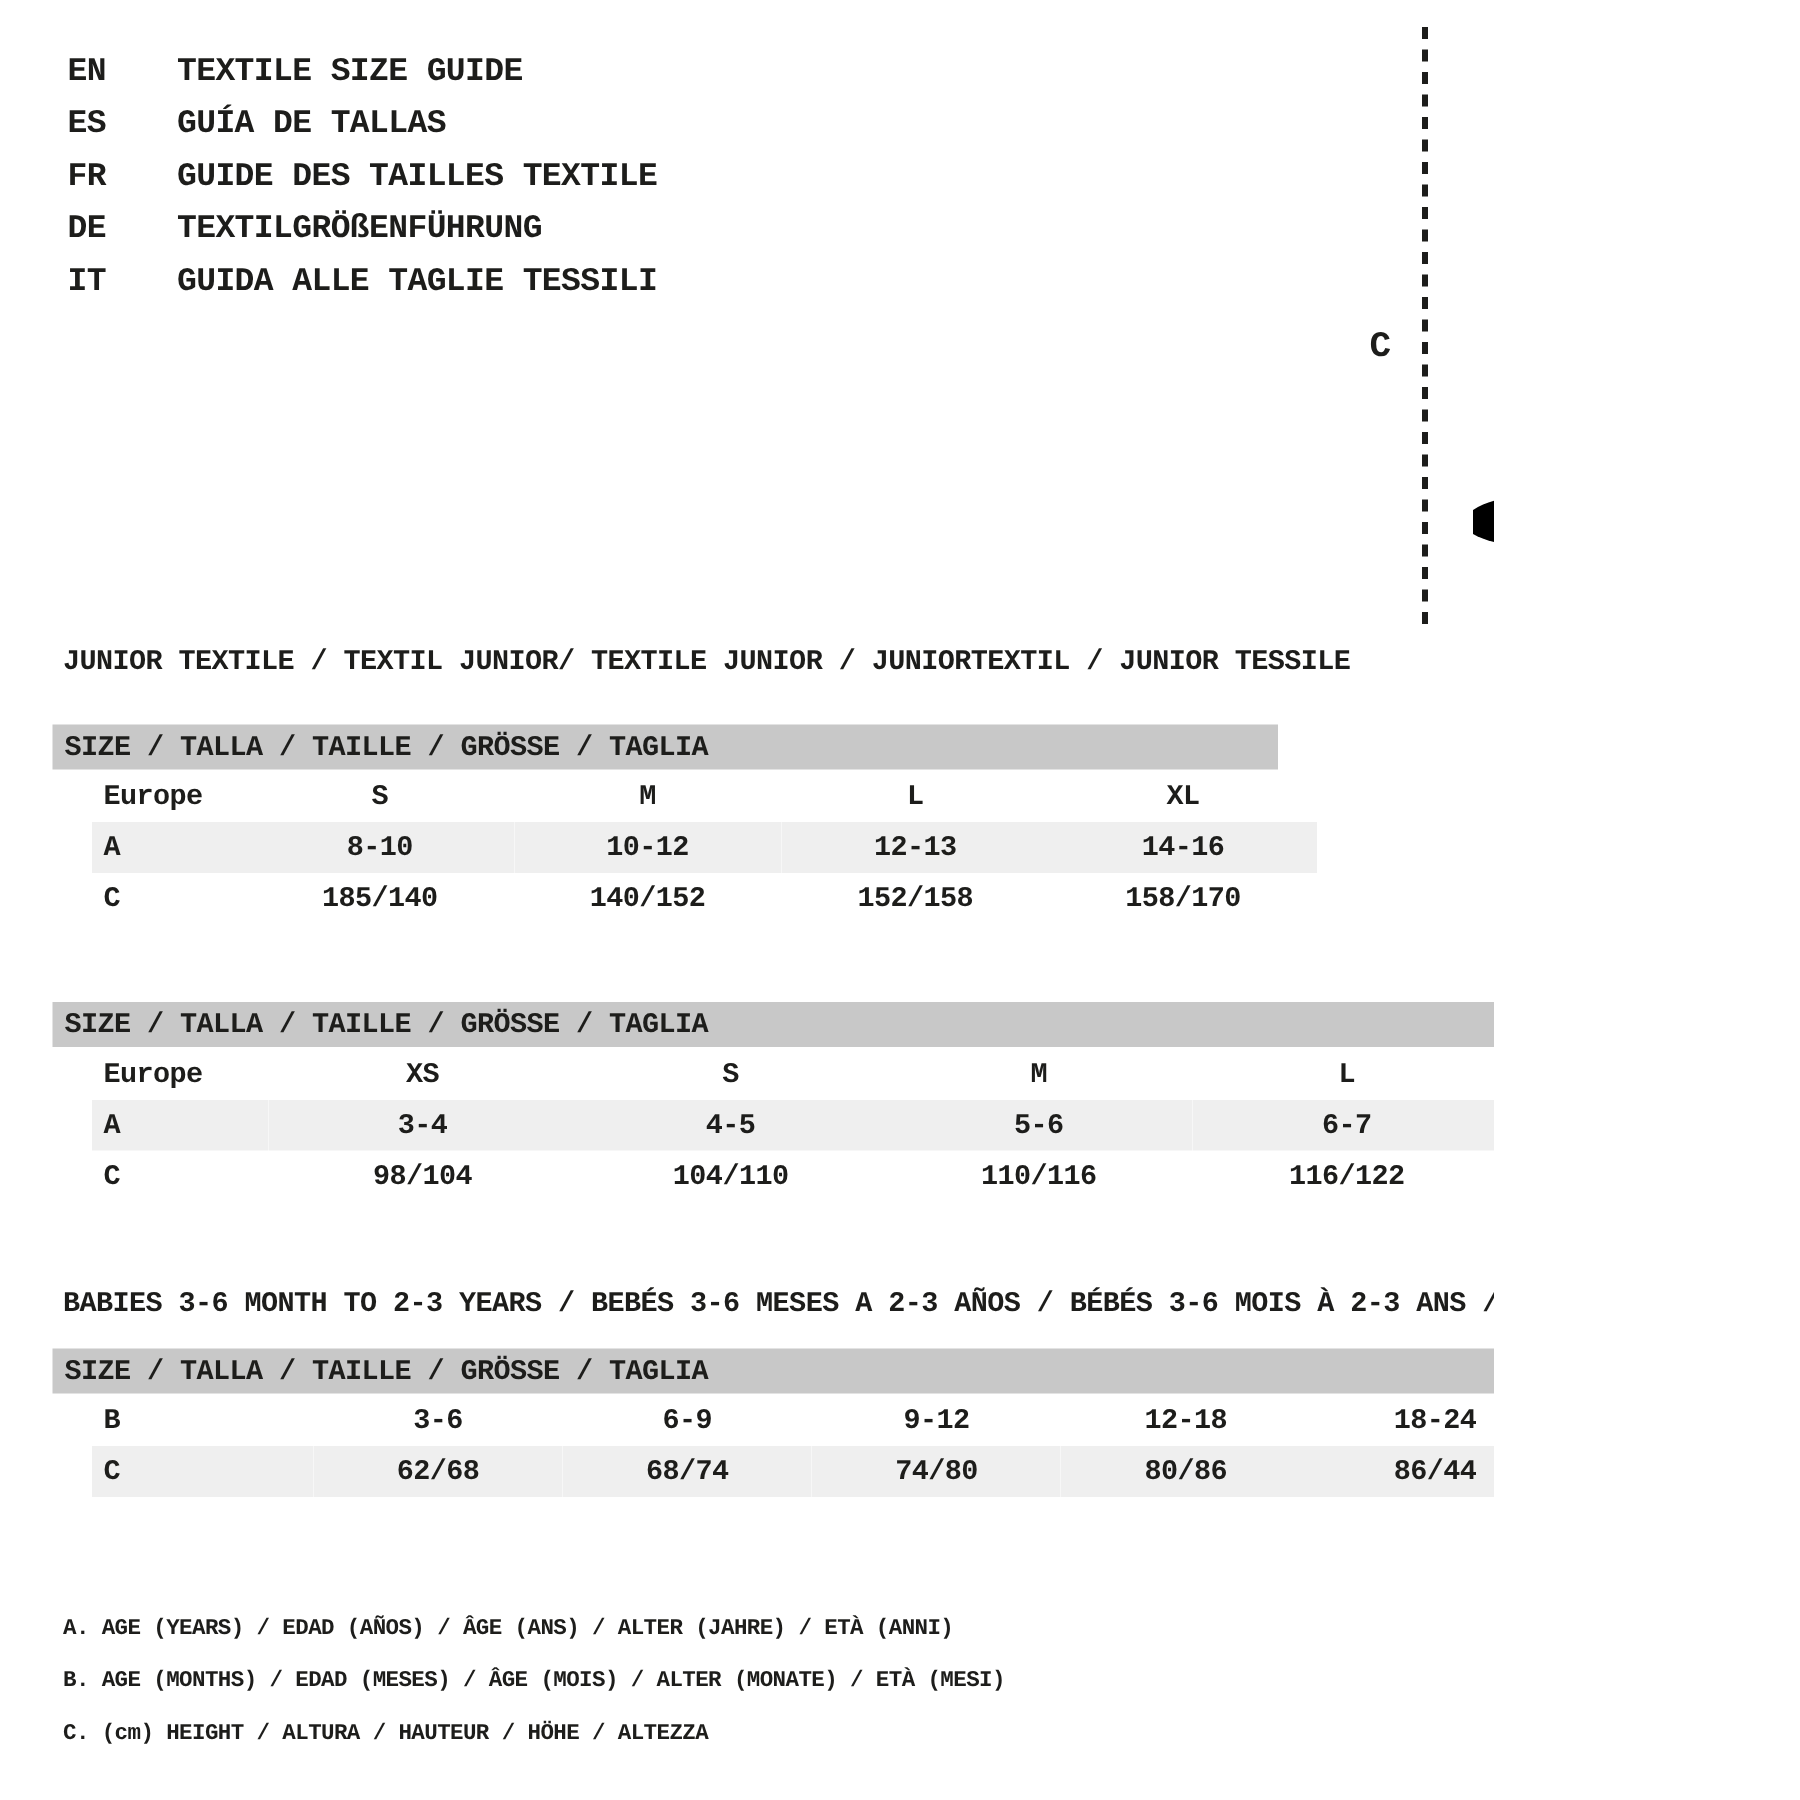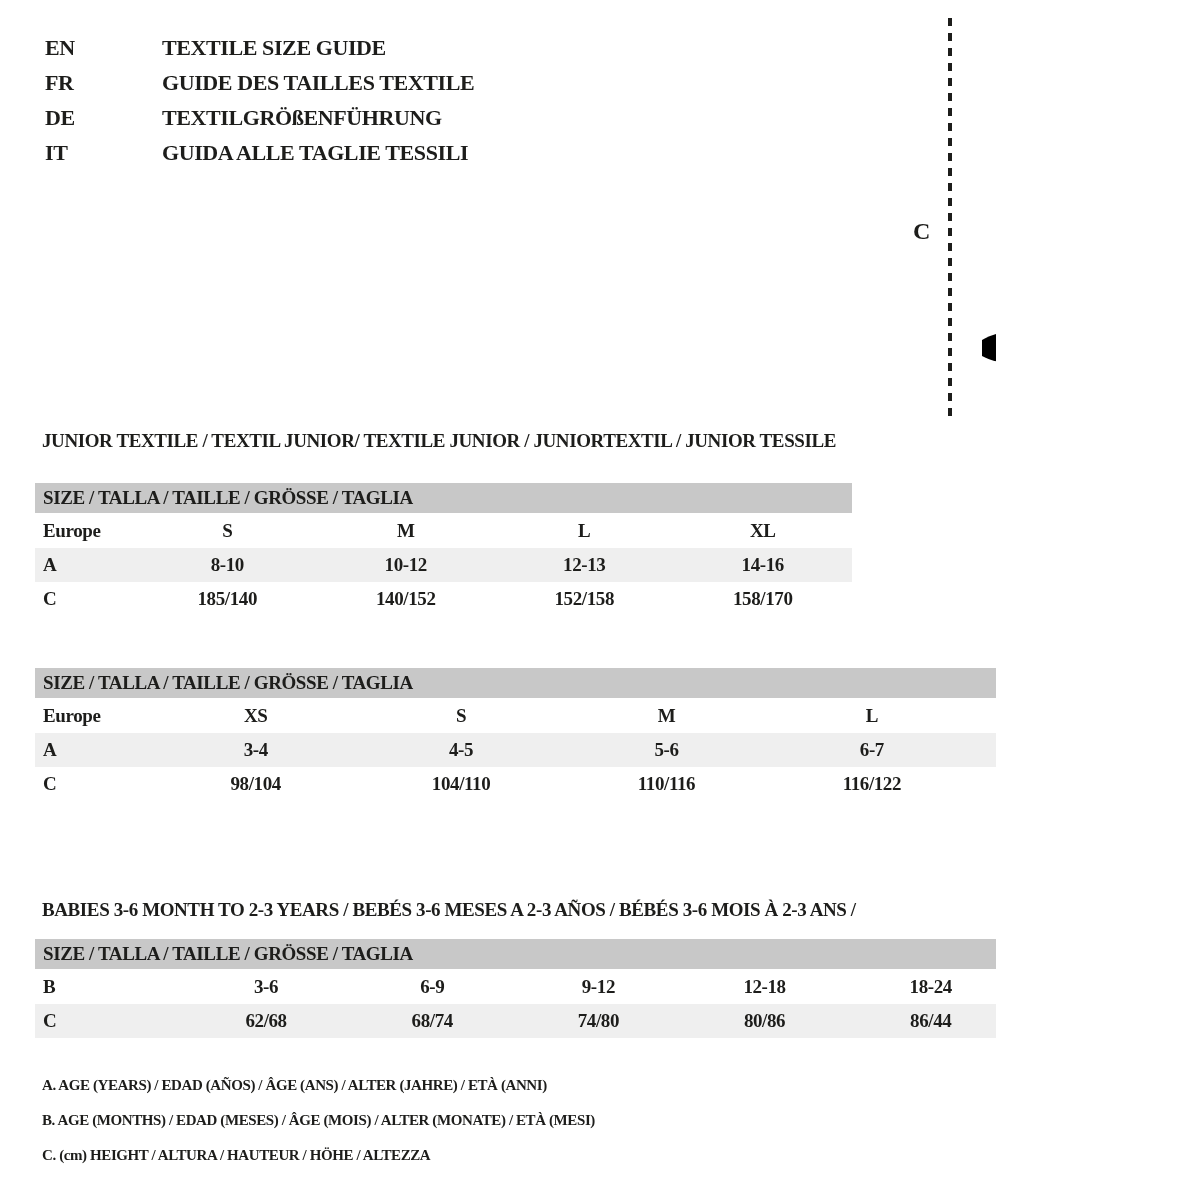--- a/index.html
+++ b/index.html
@@ -4,45 +4,45 @@
 <style>
   :root{
     --bar:#c8c8c8;
     --row-alt:#efefef;
     --ink:#1d1d1b;
     --bg:#ffffff;
   }
   html,body{margin:0;padding:0;background:var(--bg);}
   .page{
     position:relative;width:996px;height:1200px;background:var(--bg);
-    font-family:Liberation Serif, serif;font-weight:bold;color:var(--ink);
+    font-family:Liberation Mono, monospace;font-weight:bold;color:var(--ink);
     letter-spacing:-0.4px;overflow:hidden;
   }
   
   .lang-block{position:absolute;left:45px;top:30px;}
   .lang-row{display:flex;height:35px;align-items:center;font-size:22px;}
   .lang-code{width:73px;flex:0 0 73px;}
-  .lang-title{white-space:nowrap;margin-left:44px;}
+  .lang-title{white-space:nowrap;}
   
   .dash-line{position:absolute;left:946px;top:16px;}
   .measure-label{position:absolute;left:913px;top:218px;font-size:24px;}
   .toddler{position:absolute;left:962px;top:16px;}
   
   .sec{position:absolute;left:35px;}
   .sec-heading{font-size:19px;line-height:22px;padding-left:7px;white-space:nowrap;}
   .sec-heading .sub{font-size:12px;vertical-align:-4px;}
   .two-line{line-height:35px;}
   .size-bar{height:30px;background:var(--bar);font-size:19px;line-height:30px;padding-left:8px;box-sizing:border-box;}
   .sec-junior{top:430px;width:817px;}
   .sec-junior .size-bar{margin-top:31px;}
   .sec-children{top:642px;width:1145px;}
   .sec-children .size-bar{margin-top:26px;}
-  .sec-babies{top:892px;width:1145px;}
+  .sec-babies{top:852px;width:1145px;}
   .sec-babies .size-bar{margin-top:12px;}
-  table.tbl{width:100%;border-collapse:collapse;table-layout:fixed;font-size:19px;}
+  table.tbl{width:100%;border-collapse:collapse;table-layout:fixed;font-size:19px;margin-left:26px;}
   table.tbl td{text-align:center;height:34px;padding:0;overflow:hidden;}
   table.tbl tr:first-child td{height:35px;}
   table.tbl td.row-label{text-align:left;padding-left:8px;}
   table.tbl tbody tr:nth-child(even){background:var(--row-alt);}
   .tbl-junior td.row-label{width:95px;}
   .tbl-children td.row-label{width:110px;}
   .tbl-babies td.row-label{width:140px;}
   
   .legend{position:absolute;left:42px;top:1068px;}
   .legend-row{height:35px;line-height:35px;font-size:15px;white-space:nowrap;}
@@ -52,20 +52,24 @@
 
 <div class="page">
 
   <div class="lang-block">
 
       <div class="lang-row">
         <span class="lang-code">EN</span>
         <span class="lang-title">TEXTILE SIZE GUIDE</span>
       </div>
 
+      <div class="lang-row">
+        <span class="lang-code">ES</span>
+        <span class="lang-title">GUÍA DE TALLAS</span>
+      </div>
 
       <div class="lang-row">
         <span class="lang-code">FR</span>
         <span class="lang-title">GUIDE DES TAILLES TEXTILE</span>
       </div>
 
       <div class="lang-row">
         <span class="lang-code">DE</span>
         <span class="lang-title">TEXTILGRÖßENFÜHRUNG</span>
       </div>

